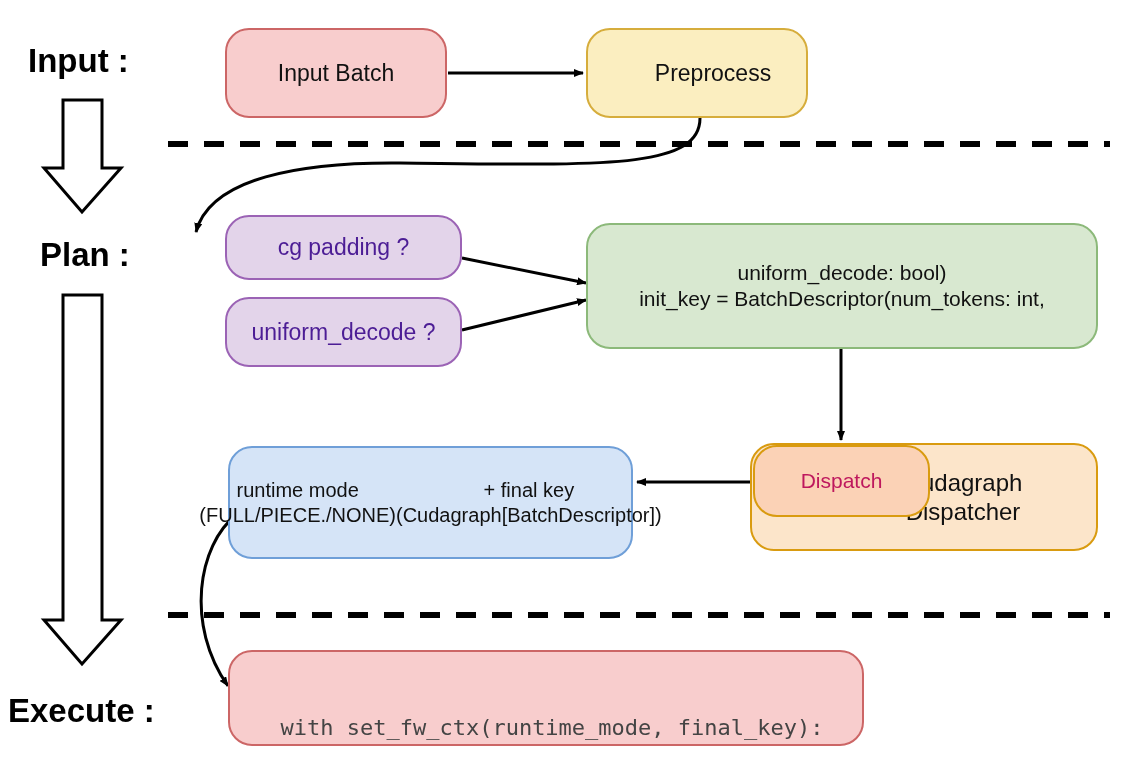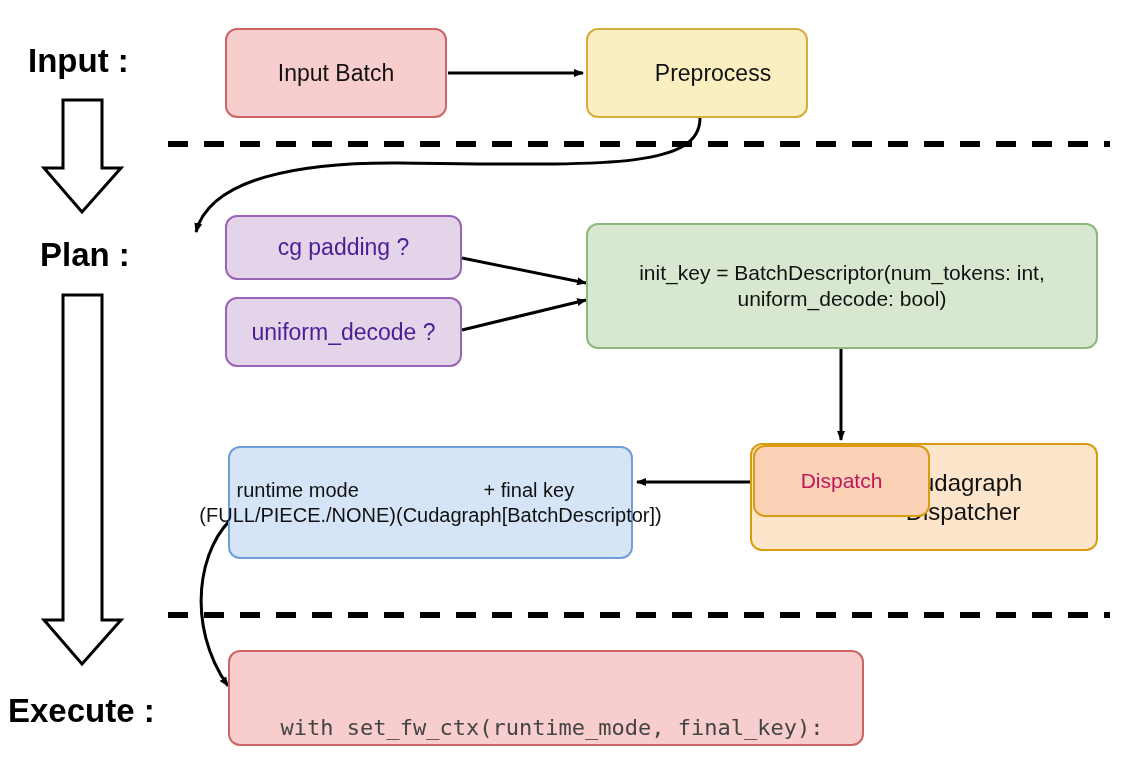--- a/index.html
+++ b/index.html
@@ -8,21 +8,21 @@
   #canvas{position:relative;width:1142px;height:770px;background:#fff;}
 
   svg.layer{position:absolute;left:0;top:0;width:1142px;height:770px;
             pointer-events:none;}
 
   .stage-label{position:absolute;font-weight:bold;font-size:33px;color:#000;
                font-family:"Liberation Sans",sans-serif;white-space:nowrap;}
 
   .node{position:absolute;box-sizing:border-box;display:flex;
         align-items:center;justify-content:center;text-align:center;
-        border-radius:12px;border:2px solid;line-height:1.22;}
+        border-radius:24px;border:2px solid;line-height:1.22;}
 
   .n-input{background:#f8cdcd;border-color:#c66;font-size:23px;color:#111;}
   .n-pre{background:#fbeec0;border-color:#d6ad3c;font-size:23px;color:#111;padding-left:32px;}
   .n-purple{background:#e3d4ea;border-color:#9b63b5;font-size:23px;color:#4c1d95;}
   .n-green{background:#d8e8d0;border-color:#8cb97a;font-size:21px;color:#111;}
   .n-blue{background:#d5e4f7;border-color:#6f9fd8;font-size:20px;color:#111;}
   .n-outer{background:#fce5ca;border-color:#d99b10;font-size:24px;color:#111;
            justify-content:flex-end;padding-right:18px;}
   .n-inner{background:#fbd2b6;border-color:#d99b10;font-size:21px;color:#be185d;}
   .n-code{background:#f8cdcd;border-color:#c66;
@@ -81,22 +81,22 @@
   <div class="node n-purple" style="left:225px;top:215px;width:237px;height:65px;">
     <span>cg padding ?</span>
   </div>
 
   <div class="node n-purple" style="left:225px;top:297px;width:237px;height:70px;">
     <span>uniform_decode ?</span>
   </div>
 
   <div class="node n-green" style="left:586px;top:223px;width:512px;height:126px;
               flex-direction:column;">
+    <span>uniform_decode: bool)</span>
     <span>init_key = BatchDescriptor(num_tokens: int,</span>
-    <span>uniform_decode: bool)</span>
   </div>
 
   <div class="node n-blue" style="left:228px;top:446px;width:405px;height:113px;
               flex-direction:row;">
     <span>runtime mode (FULL/PIECE./NONE)</span>
     <span>+ final key (Cudagraph[BatchDescriptor])</span>
   </div>
 
   <div class="node n-outer" style="left:750px;top:443px;width:348px;height:108px;">
     <span class="dispatcher-text">

